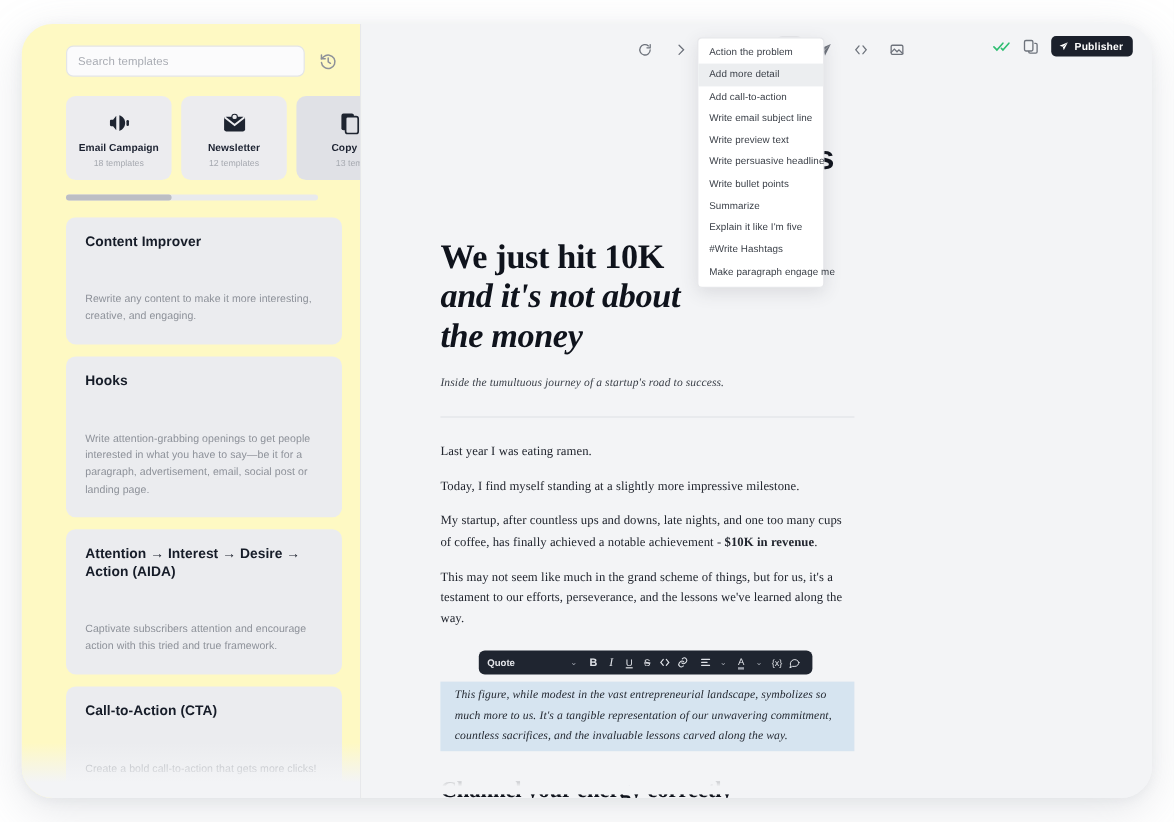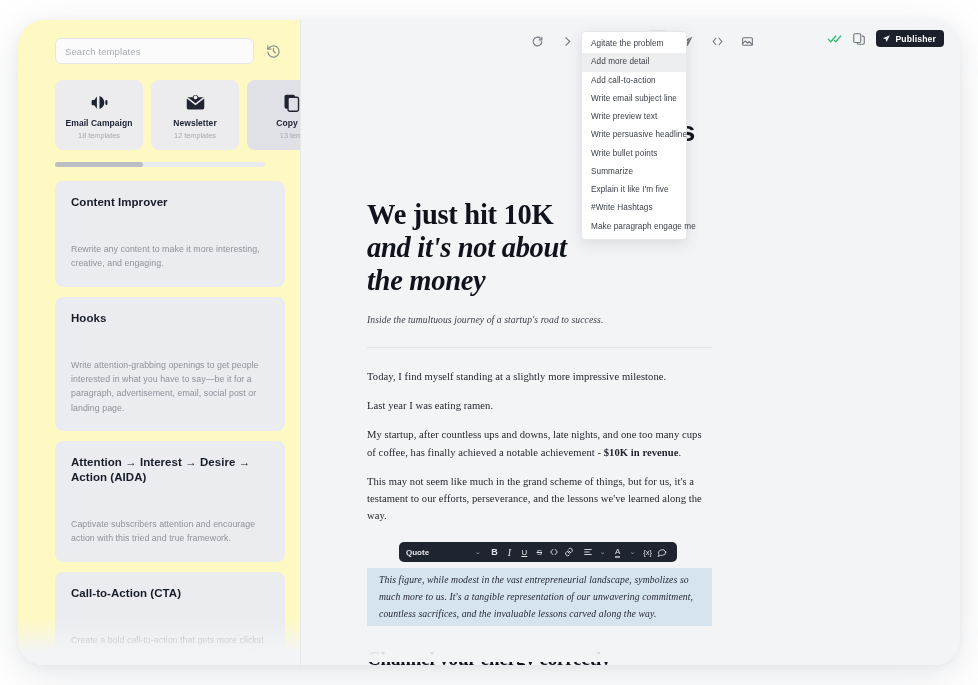--- a/index.html
+++ b/index.html
@@ -436,22 +436,22 @@
       <div class="doc-inner">
         <h1 class="headline">
           <span>We just hit 10K</span><br>
           <em>and it's not about</em><br>
           <em>the money</em>
         </h1>
         <div class="subhead">Inside the tumultuous journey of a startup's road to success.</div>
 
         <div class="rule"></div>
 
+        <p class="para">Last year I was eating ramen.</p>
         <p class="para">Today, I find myself standing at a slightly more impressive milestone.</p>
-        <p class="para">Last year I was eating ramen.</p>
         <p class="para">
           <span>My startup, after countless ups and downs, late nights, and one too many cups of coffee, has finally achieved a notable achievement - </span><b>$10K in revenue</b><span>.</span>
         </p>
         <p class="para">This may not seem like much in the grand scheme of things, but for us, it's a testament to our efforts, perseverance, and the lessons we've learned along the way.</p>
 
         <div class="fmt-bar">
           <span class="fmt-label">Quote</span>
           <span class="fmt-chev">⌄</span>
           <span class="fmt-btn">
               <b style="font-size:9px">B</b>
@@ -501,21 +501,21 @@
         <div class="quote">This figure, while modest in the vast entrepreneurial landscape, symbolizes so much more to us. It's a tangible representation of our unwavering commitment, countless sacrifices, and the invaluable lessons carved along the way.</div>
 
         <h2 class="h2">Channel your energy correctly</h2>
 
       </div>
 
       <div class="doc-fade"></div>
     </div>
 
     <div class="menu">
-      <div class="menu-item">Agitate the problem</div>
+      <div class="menu-item">Action the problem</div>
       <div class="menu-item hl">Add more detail</div>
       <div class="menu-item">Add call-to-action</div>
       <div class="menu-item">Write email subject line</div>
       <div class="menu-item">Write preview text</div>
       <div class="menu-item">Write persuasive headline</div>
       <div class="menu-item">Write bullet points</div>
       <div class="menu-item">Summarize</div>
       <div class="menu-item">Explain it like I'm five</div>
       <div class="menu-item">#Write Hashtags</div>
       <div class="menu-item">Make paragraph engage me</div>

